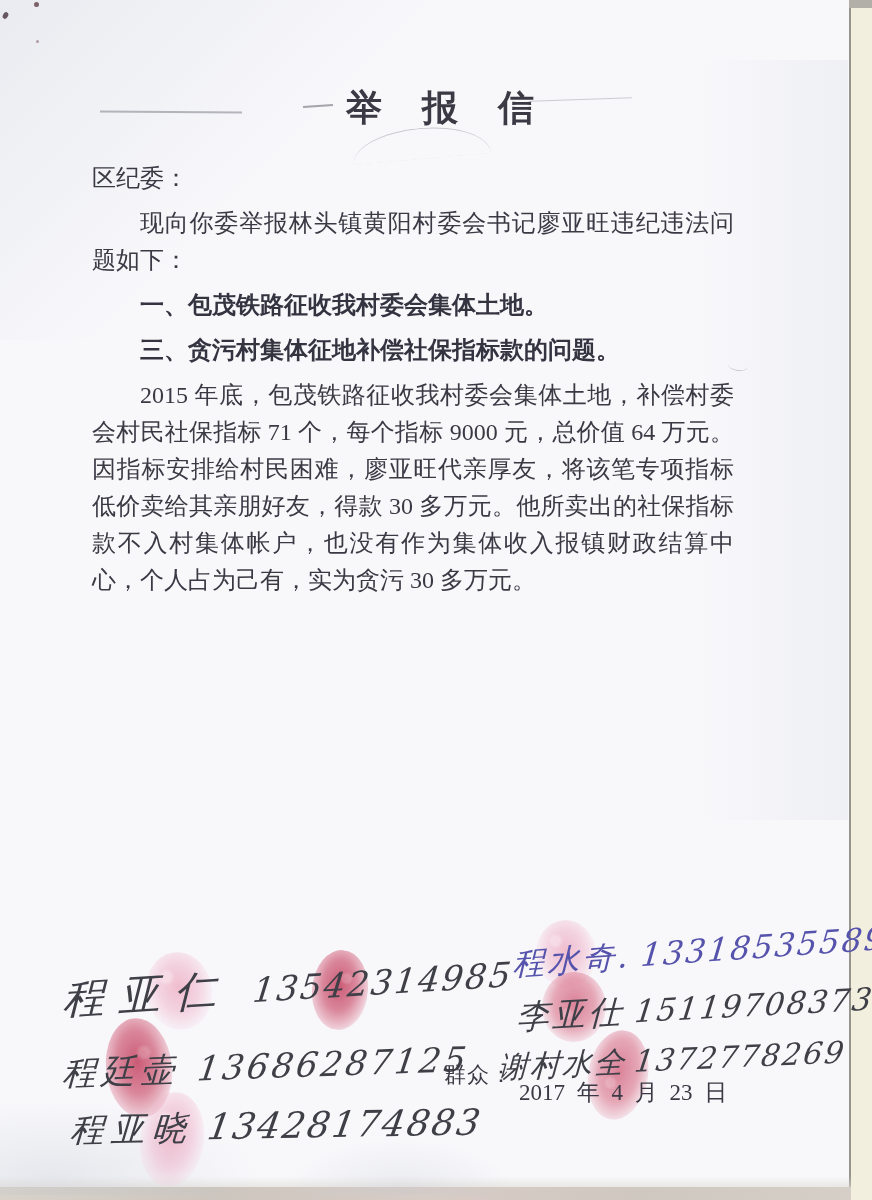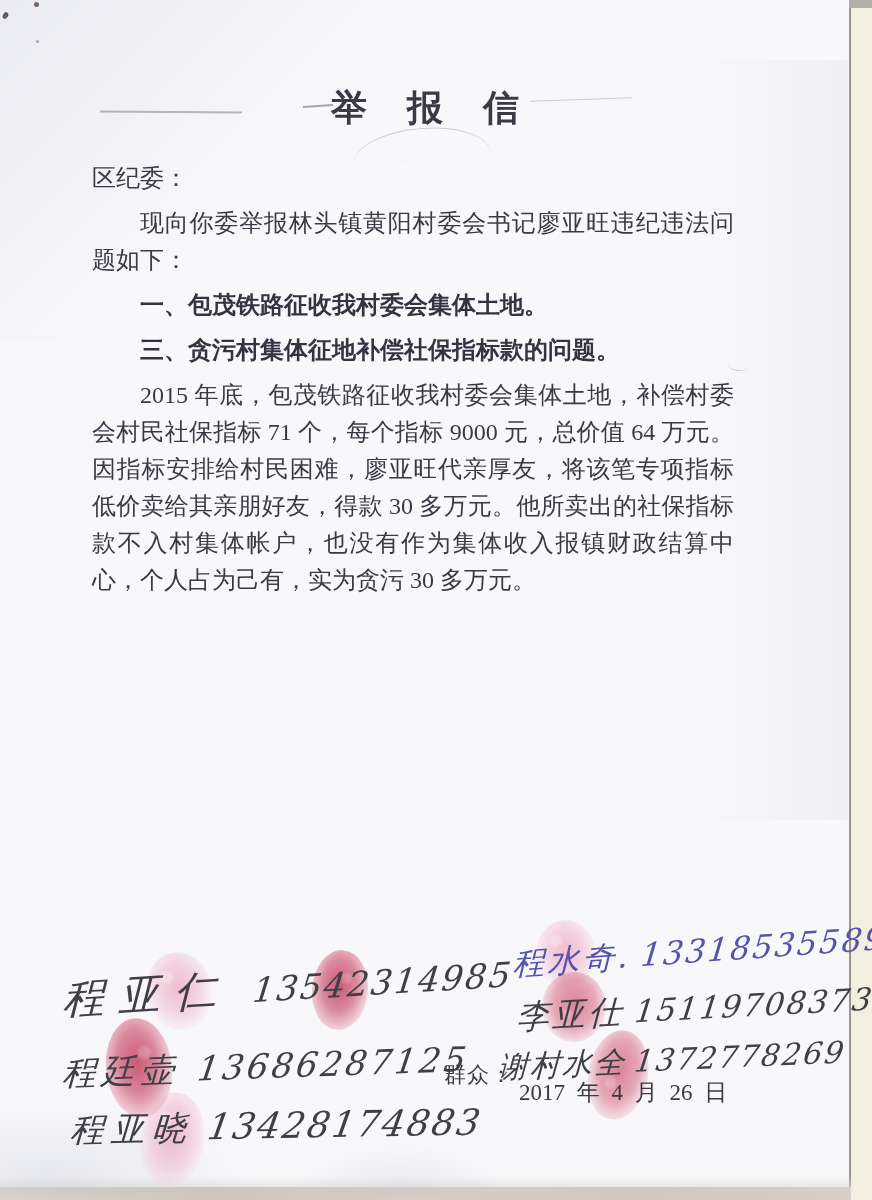--- a/index.html
+++ b/index.html
@@ -51,21 +51,21 @@
   .speck.s3{left:36px;top:40px;width:3px;height:3px;background:#b09aa4;}
   
   .crease{position:absolute;}
   .crease.c-title-left{left:100px;top:111px;width:142px;height:1.5px;background:rgba(115,115,128,.5);transform:rotate(.4deg);}
   .crease.c-title-dash{left:303px;top:105px;width:30px;height:2px;background:rgba(95,95,108,.55);transform:rotate(-4deg);}
   .crease.c-title-right{left:530px;top:99px;width:102px;height:1.2px;background:rgba(140,140,152,.42);transform:rotate(-2deg);}
   .crease.c-arc{left:352px;top:128px;width:138px;height:30px;border:none;border-top:1.5px solid rgba(112,112,124,.35);border-radius:50% / 100% 100% 0 0;transform:rotate(-5deg);}
   .crease.c-hook{left:728px;top:360px;width:20px;height:10px;border-bottom:1.5px solid rgba(120,120,132,.4);border-radius:0 0 60% 60%;transform:rotate(8deg);}
   
   .title{
-    position:absolute;left:1px;top:84px;width:850px;
+    position:absolute;left:16px;top:84px;width:850px;
     text-align:center;
     font-size:36px;font-weight:600;color:#3a3944;
     letter-spacing:2px;
   }
   .letter-body{
     position:absolute;left:84px;top:152px;width:658px;
     font-size:24px;line-height:37px;color:#3a3944;
     text-align:justify;
   }
   .letter-body p{margin:8px;}
@@ -192,15 +192,15 @@
   </div>
   <div class="hw hw-r2">
     <span class="nm">李亚仕</span>
     <span class="ph">15119708373</span>
   </div>
   <div class="hw hw-r3">
     <span class="nm">谢村水全</span>
     <span class="ph">1372778269</span>
   </div>
 
-  <div class="date-line">2017 年 4 月 26 日</div>
+  <div class="date-line">2017 年 4 月 23 日</div>
 
 </div>
 
 </body></html>

